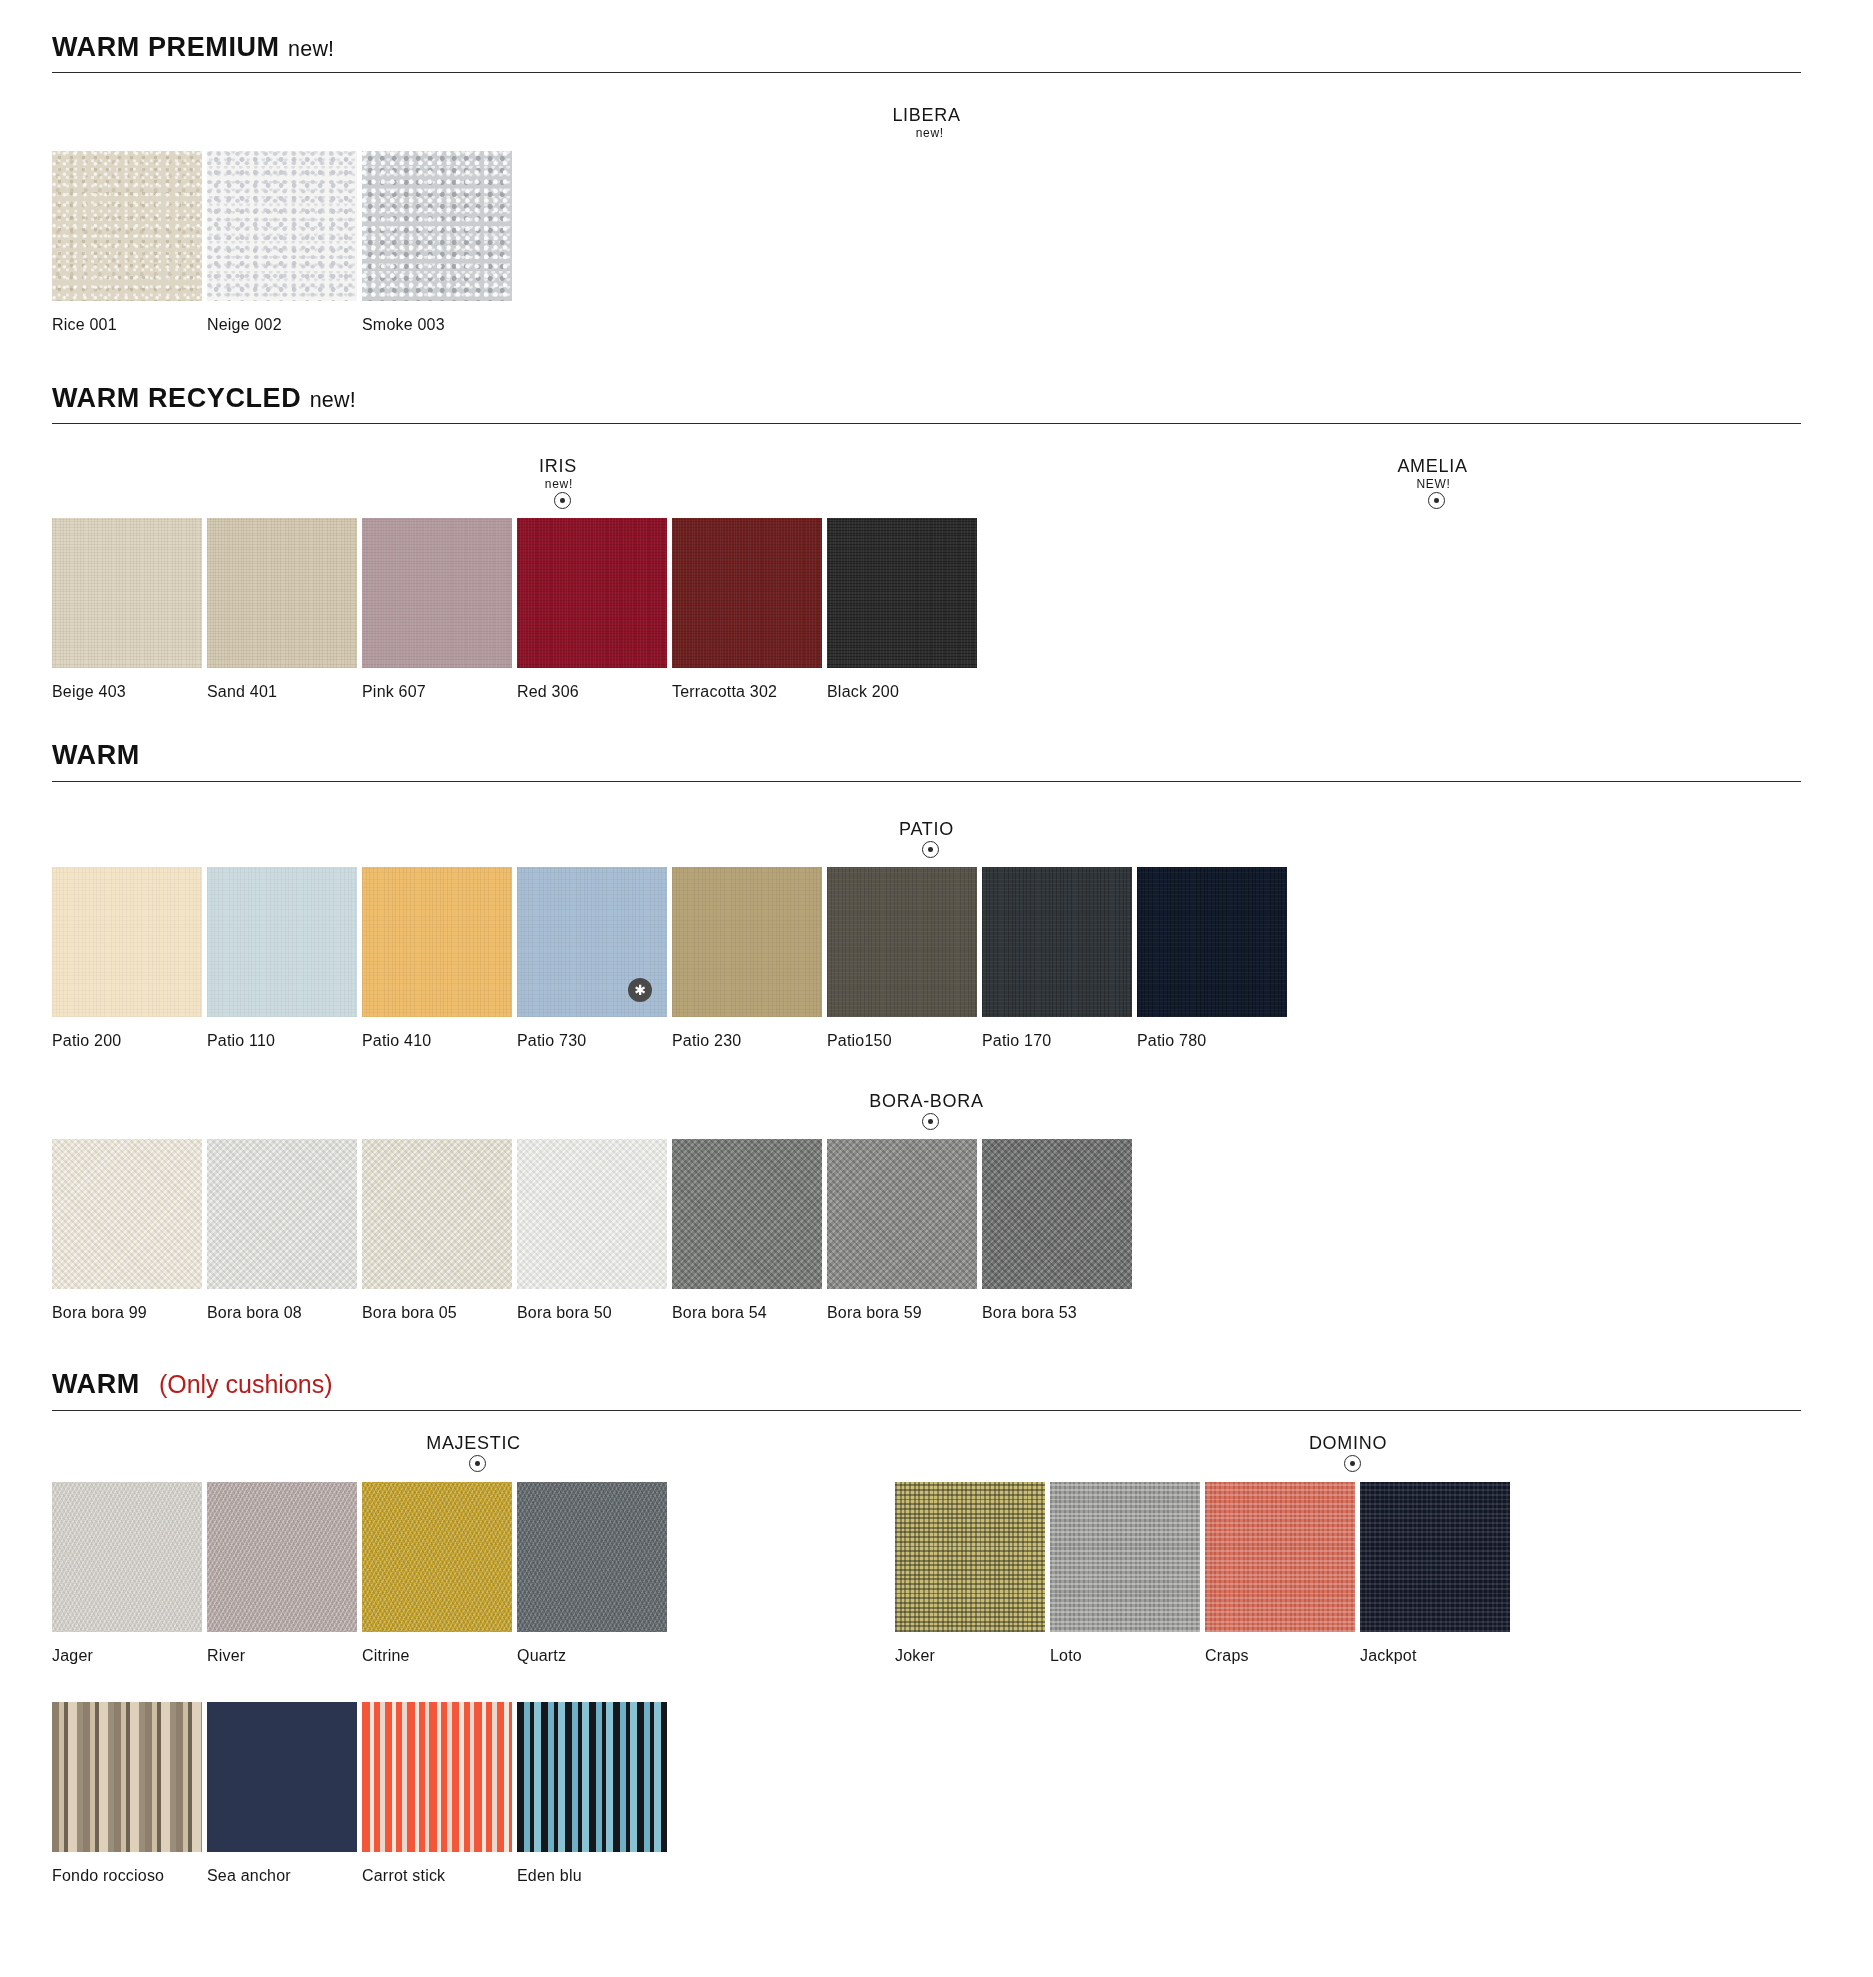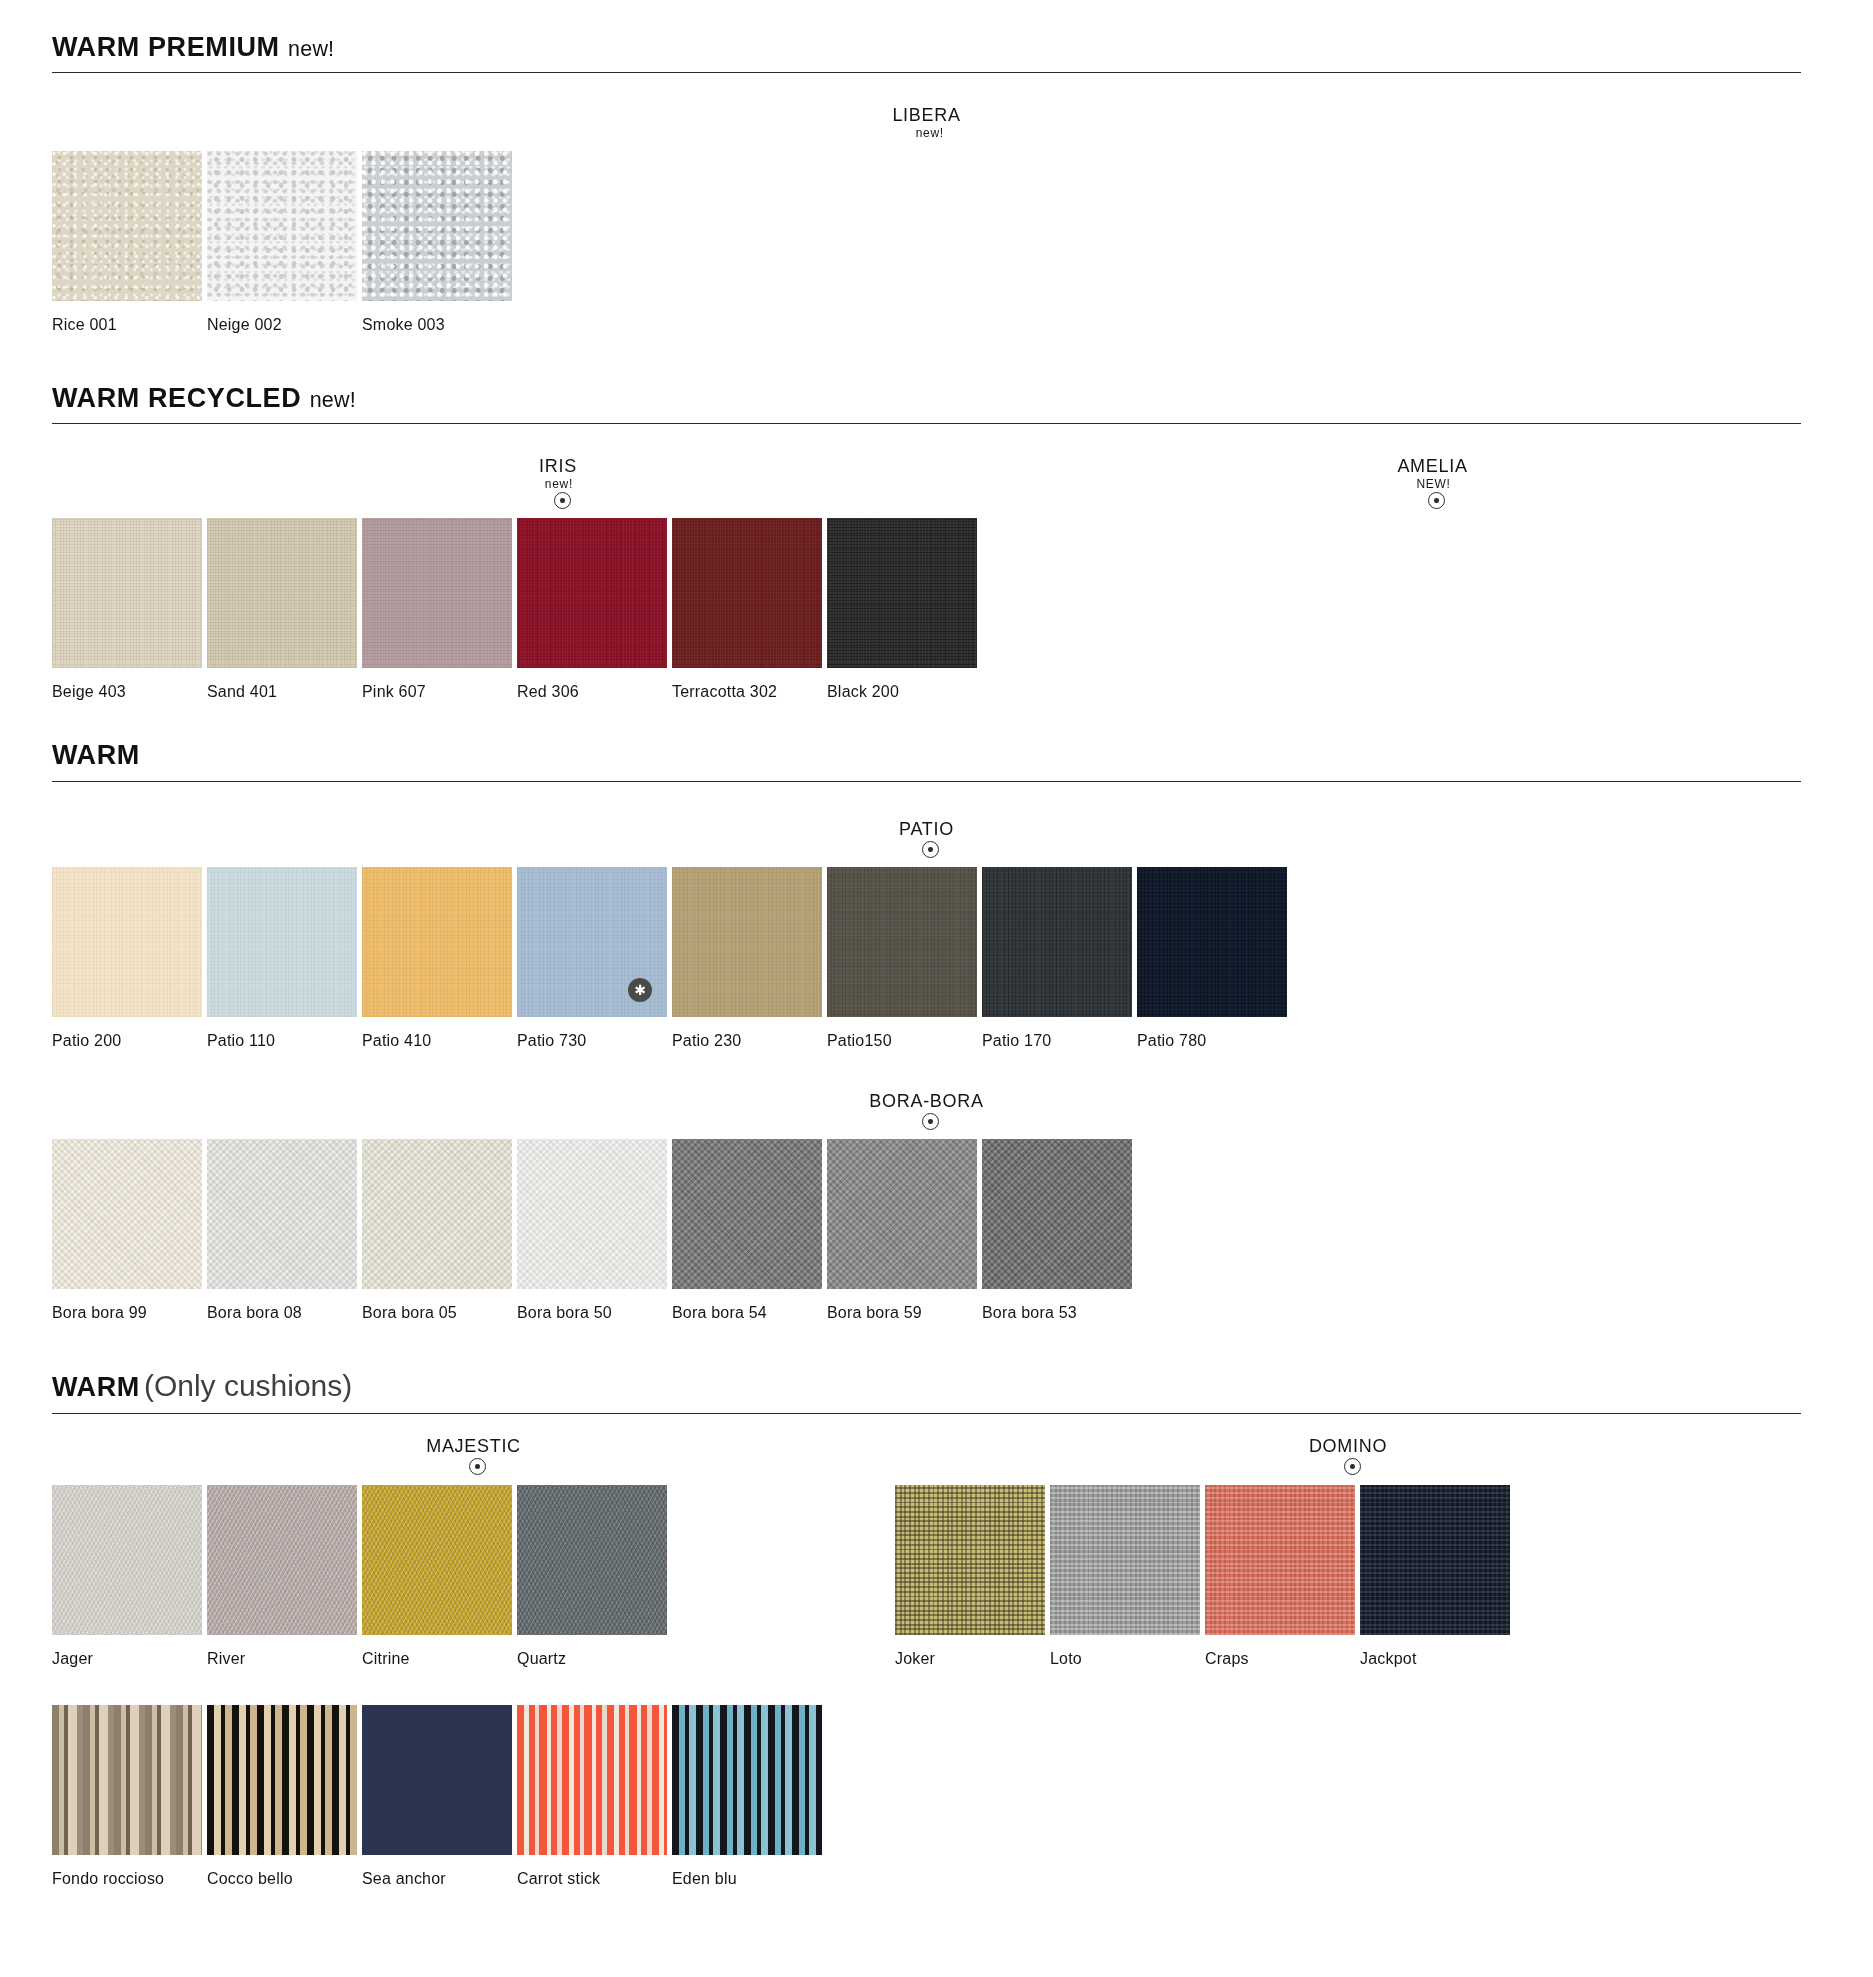--- a/index.html
+++ b/index.html
@@ -40,24 +40,24 @@
     color: #111;
   }
   .section-suffix {
     font-size: 21.5px;
     font-weight: 400;
     margin-left: 8.4px;
     color: #111;
     letter-spacing: 0.2px;
   }
   .section-sub {
-    font-size: 30px;
+    font-size: 25px;
     font-weight: 400;
-    margin-left: 4px;
-    color: #404040;
+    margin-left: 19px;
+    color: #b91c1c;
   }
 
   
   .family {
     margin: 0 73px 0 52px;
   }
   .family-head {
     display: flex;
     align-items: center;
     font-size: 18px;
@@ -378,24 +378,20 @@
 
     <div style="height:37px"></div>
 
     <div class="family">
       <div class="swatch-row">
         <div class="swatch">
           <div class="chip" style="background-color:#b3a089; background-image: repeating-linear-gradient(90deg, #8d7f6c 0 6.6px, #cdbda4 6.6px 12px, #6f6354 12px 16px, #ded0ba 16px 25px, #9a8d79 25px 31px);"></div>
           <div class="label">Fondo roccioso</div>
         </div>
         <div class="swatch">
-          <div class="chip" style="background-color:#e0cba7; background-image: repeating-linear-gradient(90deg, #14110e 0 6.6px, #e3d0ae 6.6px 14px, #14110e 14px 18px, #cdb68f 18px 25px);"></div>
-          <div class="label">Cocco bello</div>
-        </div>
-        <div class="swatch">
           <div class="chip" style="background-color:#2c3550; background-image: repeating-linear-gradient(90deg, #1c2236 0 7.5px, #9aa3b0 7.5px 11.2px, #283css 11.2px 11.2px, #3c4763 11.2px 19px, #c3c8d0 19px 22.5px);"></div>
           <div class="label">Sea anchor</div>
         </div>
         <div class="swatch">
           <div class="chip" style="background-color:#f15a3c; background-image: repeating-linear-gradient(90deg, #f4563a 0 7.5px, #f0e6dc 7.5px 12px, #f4563a 12px 18px, #e8d8cd 18px 22.5px);"></div>
           <div class="label">Carrot stick</div>
         </div>
         <div class="swatch">
           <div class="chip" style="background-color:#5da3bd; background-image: repeating-linear-gradient(90deg, #14181c 0 6.6px, #6fb0c6 6.6px 13px, #14181c 13px 17px, #89c2d3 17px 24px);"></div>
           <div class="label">Eden blu</div>

